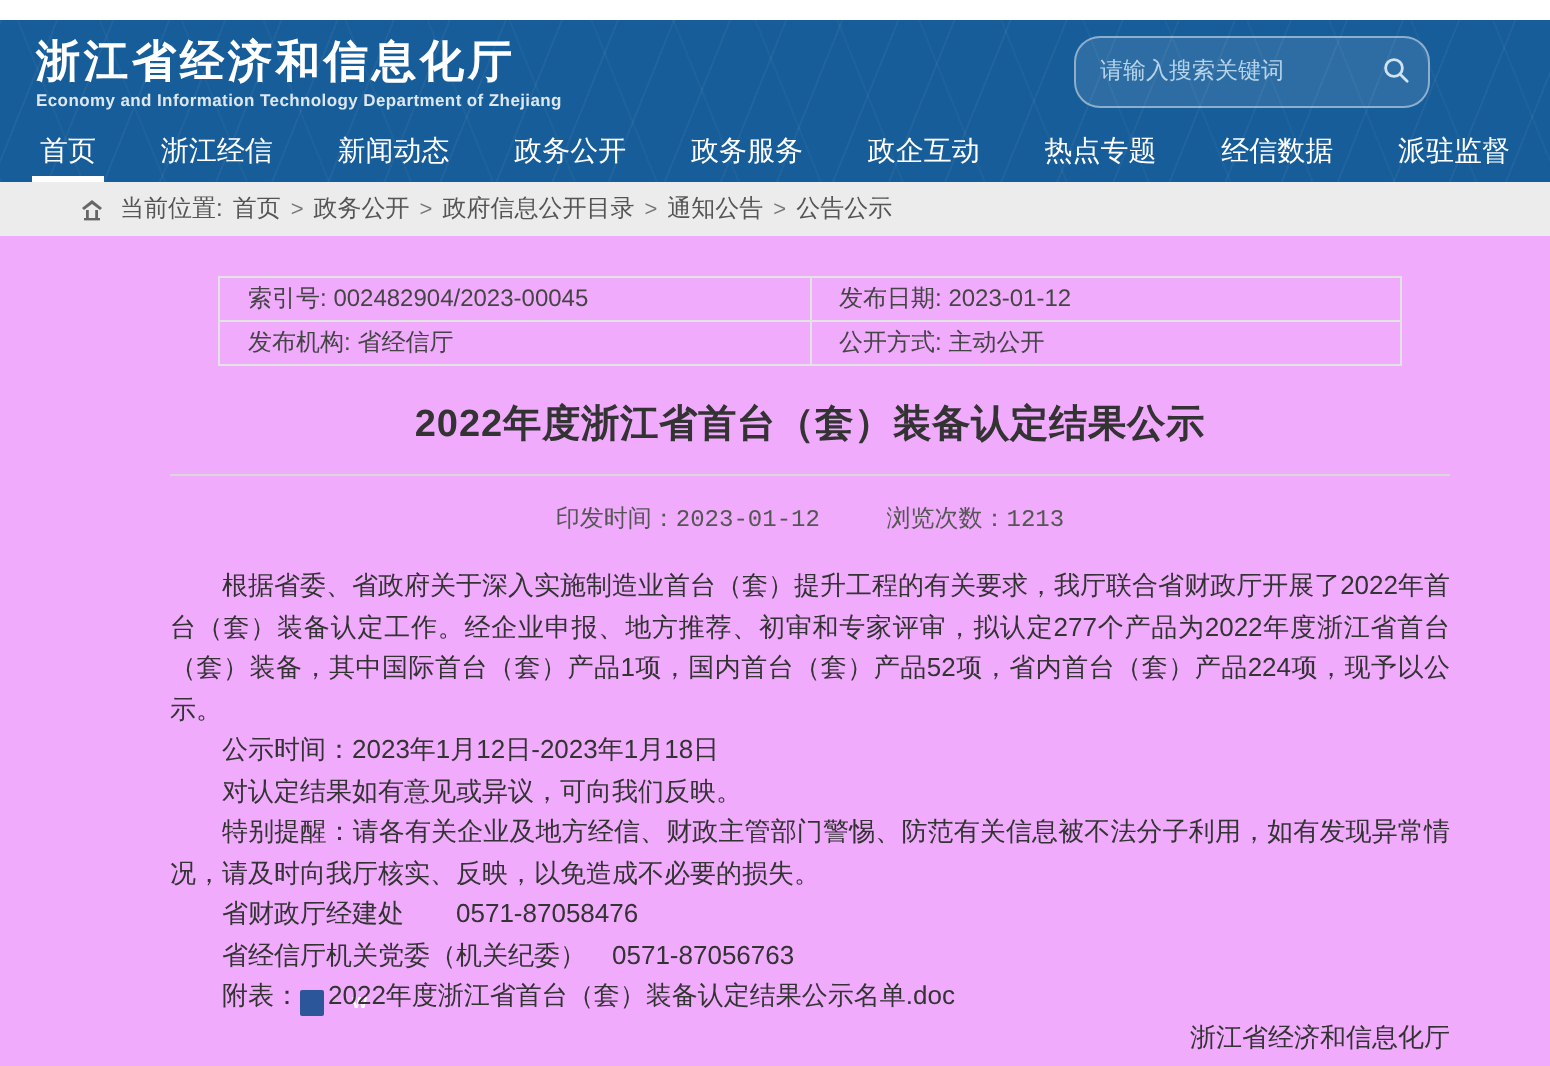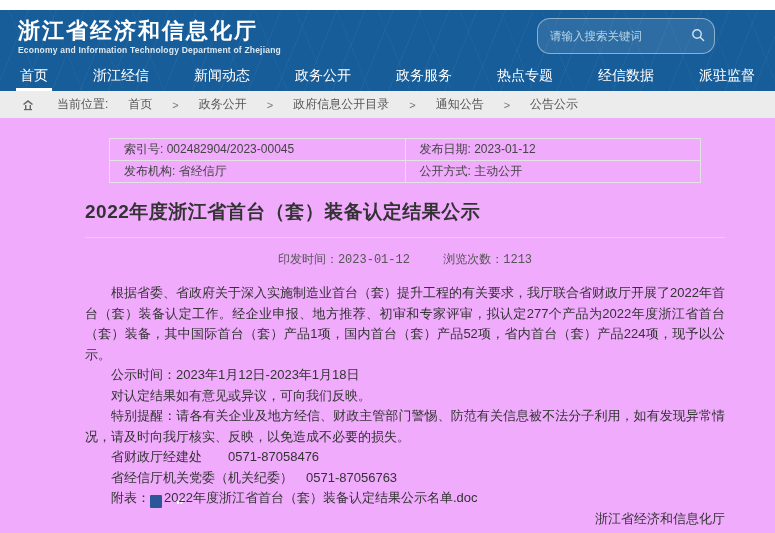--- a/index.html
+++ b/index.html
@@ -35,38 +35,38 @@
   .main-nav { height:31px; display:flex; justify-content:space-between; align-items:stretch; padding:0 16px; }
   .nav-item {
     color:#fff; font-size:14px; text-decoration:none; display:flex; align-items:center;
     padding:0 4px; border-bottom:3px solid transparent; border-top:3px solid transparent;
   }
   .nav-item.active { border-bottom-color:#fff; }
 
   
   .breadcrumb-bar {
     height:27px; background:#ececec; display:flex; align-items:center;
-    padding:0 22px; font-size:12px; color:#555; gap:20px;
+    padding:0 40px; font-size:12px; color:#555; gap:5px;
   }
   .breadcrumb-bar a { color:#555; text-decoration:none; }
   .crumb-sep { color:#777; font-size:11px; }
   .home-icon { display:flex; align-items:center; margin-right:3px; }
 
   
   .content { padding:20px 50px 0 85px; }
   .meta-table { width:592px; margin:0 auto; border-collapse:collapse; table-layout:fixed; }
   .meta-table td {
     border:1px solid #e3e3e3; height:21px; padding:2px 14px;
     font-size:12px; color:#444; width:50%;
   }
   .meta-label { color:#444; }
   .meta-value { color:#444; }
 
   .article-title {
-    font-size:19px; font-weight:bold; color:#333;
+    text-align:center; font-size:19px; font-weight:bold; color:#333;
     margin-top:16px; letter-spacing:0.5px;
   }
   .title-rule { border:none; border-top:1px solid #d8d8d8; margin-top:12px; }
 
   .article-meta { text-align:center; font-size:12px; color:#555; margin-top:13px; }
   .article-meta .meta-part { margin:0 15px;font-family:Liberation Mono, monospace; }
 
   .article-body { margin-top:15px; font-size:13px; color:#333; }
   .article-body p { line-height:20.5px; text-indent:2em; margin:0; text-align:justify; }
   .attach-line { display:block; }
@@ -102,20 +102,21 @@
           </span>
         </button>
       </div>
     </div>
     <nav class="main-nav">
       <a class="nav-item active" href="#">首页</a>
       <a class="nav-item" href="#">浙江经信</a>
       <a class="nav-item" href="#">新闻动态</a>
       <a class="nav-item" href="#">政务公开</a>
       <a class="nav-item" href="#">政务服务</a>
+      <a class="nav-item" href="#">政企互动</a>
       <a class="nav-item" href="#">热点专题</a>
       <a class="nav-item" href="#">经信数据</a>
       <a class="nav-item" href="#">派驻监督</a>
     </nav>
   </header>
 
   <div class="breadcrumb-bar">
     <span class="home-icon">
       <svg width="12" height="12" viewBox="0 0 12 12">
         <path d="M6 1 L11 5 L10 6 L6 3 L2 6 L1 5 Z" fill="#666"></path>

